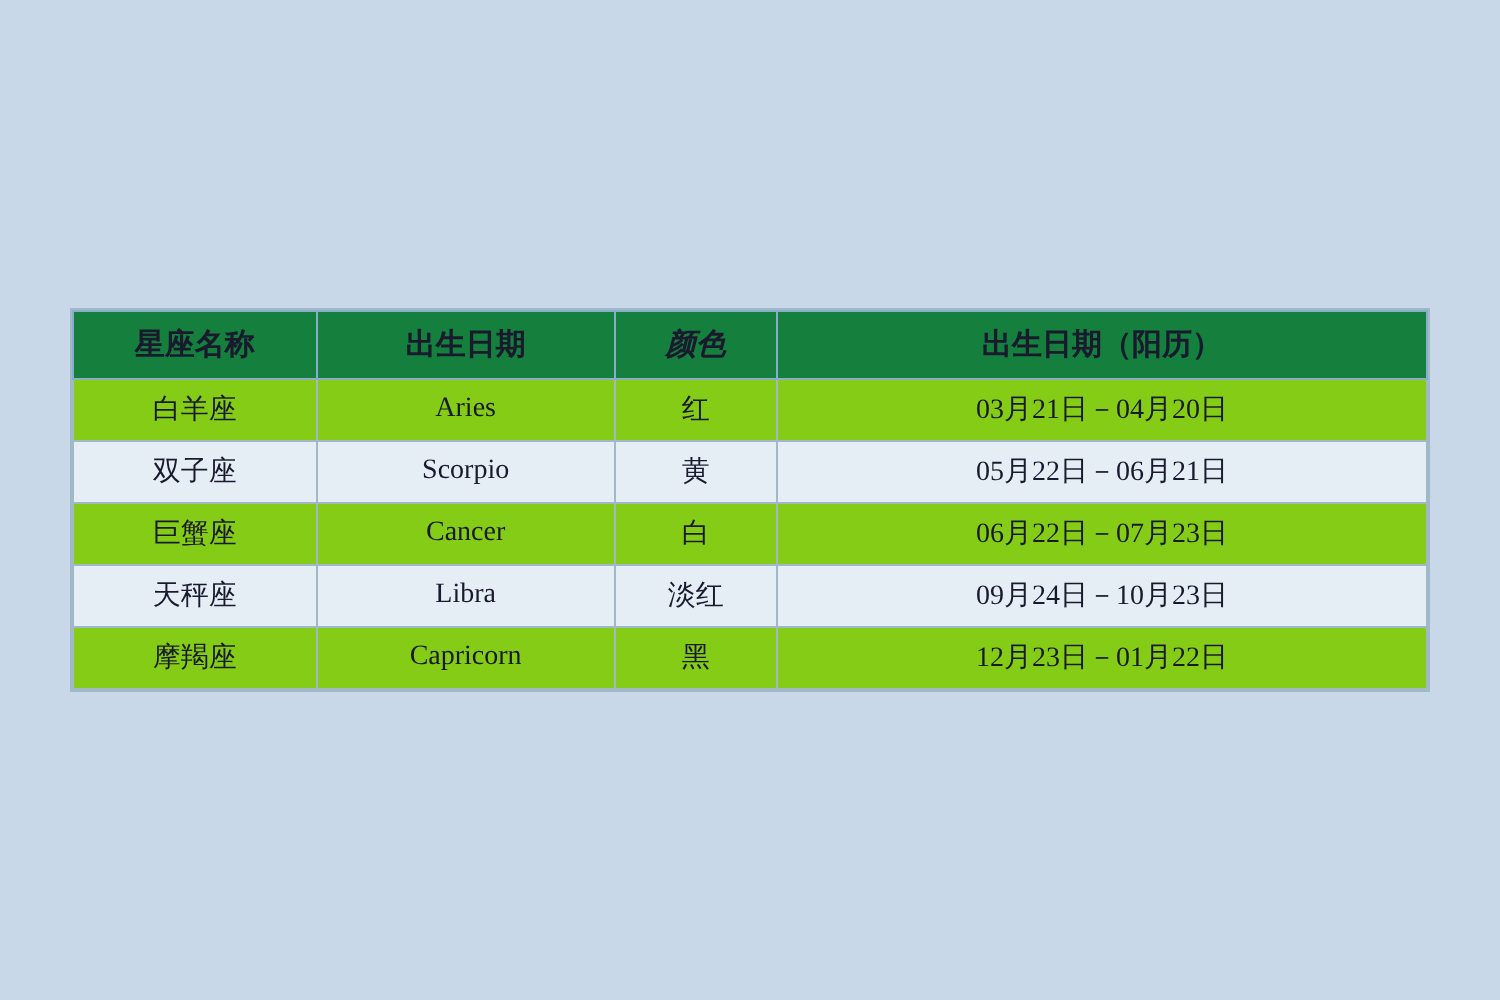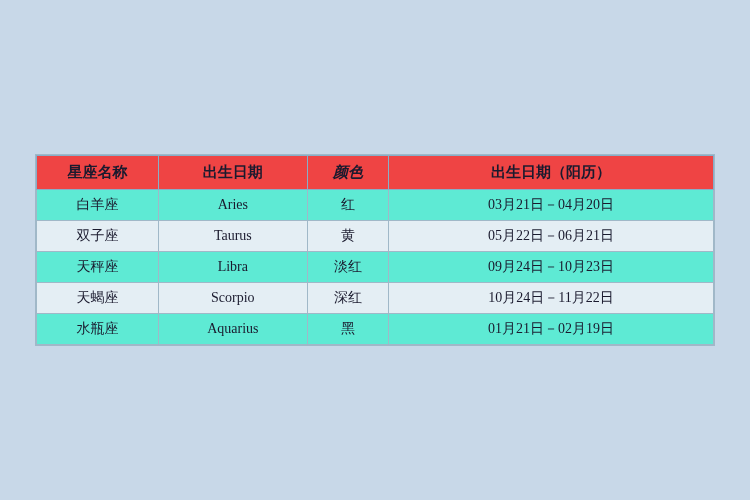--- a/index.html
+++ b/index.html
@@ -16,35 +16,35 @@
       background-color: #dce8f0;
       border: 1px solid #a0b8c8;
       width: 680px;
       margin: 20px auto;
     }
     table {
       width: 100%;
       border-collapse: collapse;
     }
     thead tr th {
-      background-color: #ef4444;
+      background-color: #15803d;
       border: 1px solid #88aec8;
       padding: 7px 10px;
       text-align: center;
       font-size: 15px;
       font-weight: bold;
       color: #1a1a2e;
     }
     tbody tr td {
       border: 1px solid #a0b8c8;
       padding: 6px 10px;
       text-align: center;
       font-size: 14px;
       color: #1a1a2e;
-      background-color: #5eead4;
+      background-color: #84cc16;
     }
     tbody tr:nth-child(even) td {
       background-color: #e4eef4;
     }
     .col-zh { width: 18%; }
     .col-en { width: 22%; }
     .col-color { width: 12%; font-style: italic; }
     .col-date { width: 48%; margin-top: 42px; }
   </style>
 </head>
@@ -62,37 +62,37 @@
     </thead>
     <tbody id="table-body">
     <tr>
           <td>白羊座</td>
           <td>Aries</td>
           <td>红</td>
           <td>03月21日－04月20日</td>
         </tr>
         <tr>
           <td>双子座</td>
-          <td>Taurus</td>
+          <td>Scorpio</td>
           <td>黄</td>
           <td>05月22日－06月21日</td>
+        </tr>
+        <tr>
+          <td>巨蟹座</td>
+          <td>Cancer</td>
+          <td>白</td>
+          <td>06月22日－07月23日</td>
         </tr>
         <tr>
           <td>天秤座</td>
           <td>Libra</td>
           <td>淡红</td>
           <td>09月24日－10月23日</td>
         </tr>
         <tr>
-          <td>天蝎座</td>
-          <td>Scorpio</td>
-          <td>深红</td>
-          <td>10月24日－11月22日</td>
-        </tr>
-        <tr>
-          <td>水瓶座</td>
-          <td>Aquarius</td>
+          <td>摩羯座</td>
+          <td>Capricorn</td>
           <td>黑</td>
-          <td>01月21日－02月19日</td>
+          <td>12月23日－01月22日</td>
         </tr>
       </tbody>
   </table>
 </div>
 
 </body></html>

